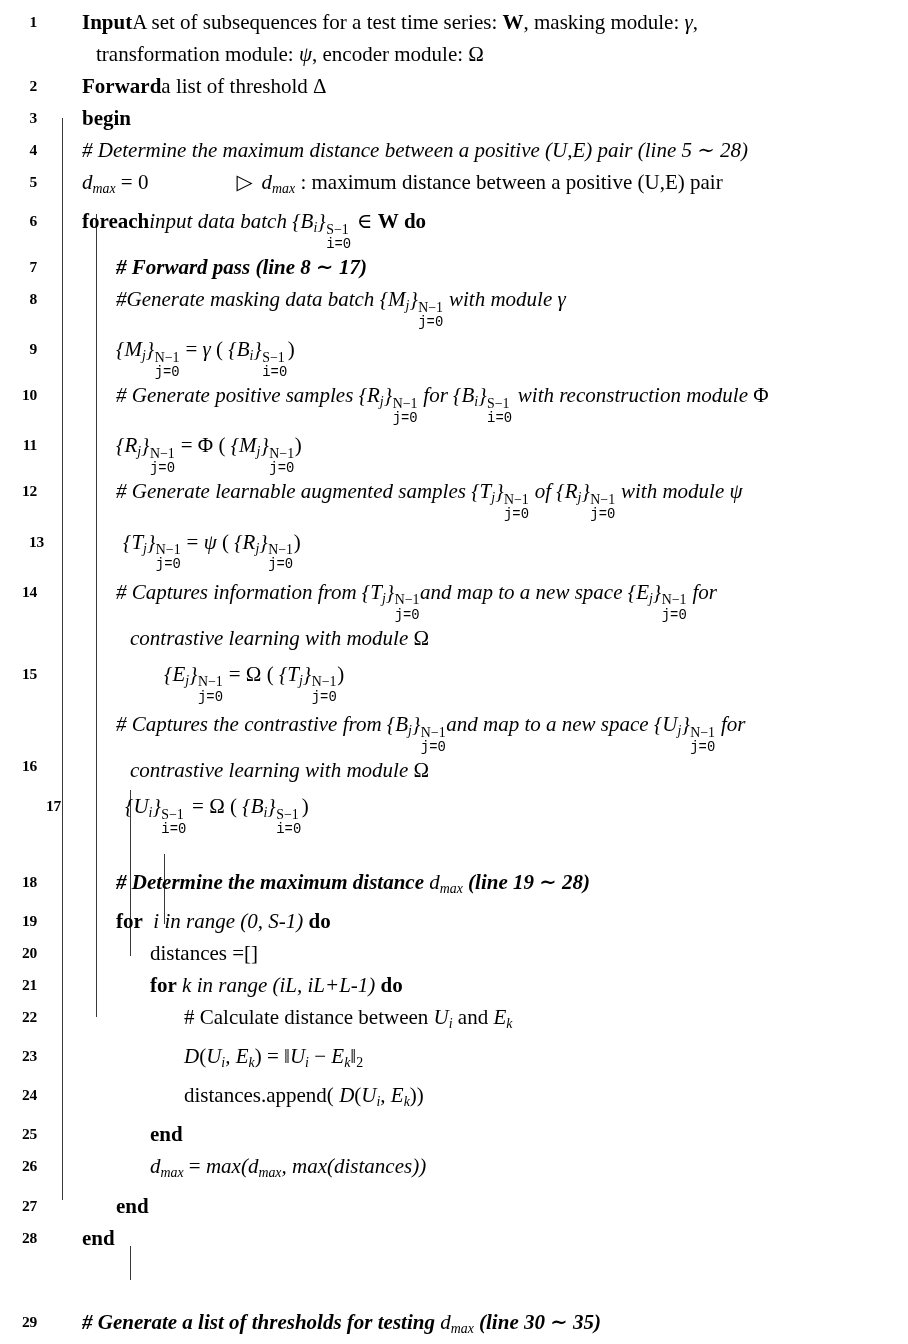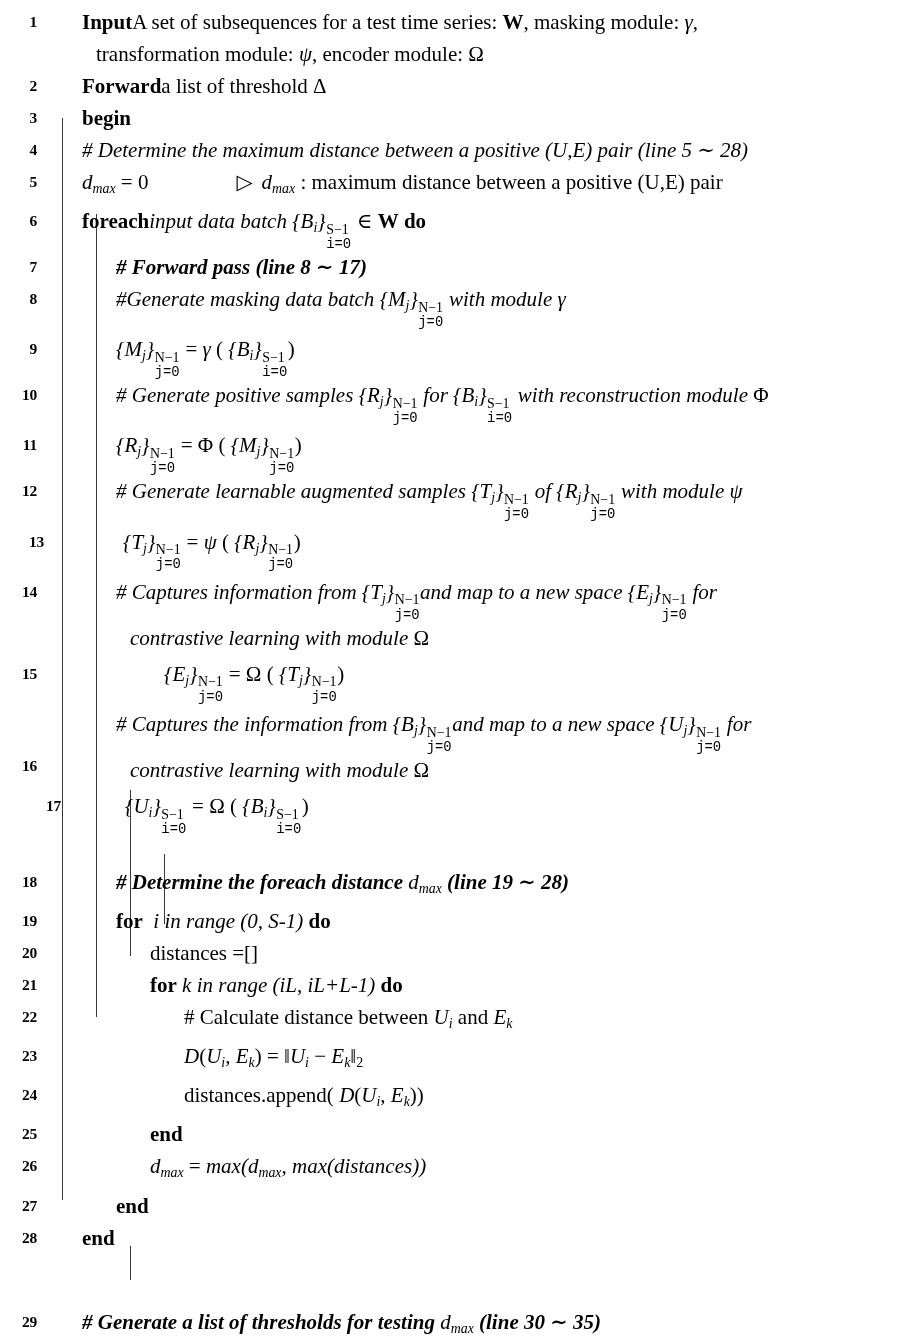--- a/index.html
+++ b/index.html
@@ -265,21 +265,21 @@
           </span></span><span class="mathrm"> = </span><span class="mathrm">Ω</span><span class="mathrm"> ( </span><span class="nowrap"><span class="mathit">{T</span><span class="sub1">j</span><span class="mathit">}</span><span class="stack">
             <span class="sup">N−1</span>
             <span class="sub">j=0</span>
           </span></span><span class="mathrm">)</span>
     </div>
   </div>
 
   <div class="line" style="min-height:72px;align-items:flex-end;">
     <div class="lineno" style="line-height:40px;">16</div>
     <div class="code ind2" style="line-height:40px;">
-      <span class="it"># Captures the information from </span><span class="nowrap"><span class="mathit">{B</span><span class="sub1">j</span><span class="mathit">}</span><span class="stack">
+      <span class="it"># Captures the contrastive from </span><span class="nowrap"><span class="mathit">{B</span><span class="sub1">j</span><span class="mathit">}</span><span class="stack">
             <span class="sup">N−1</span>
             <span class="sub">j=0</span>
           </span></span><span class="it">and map to a new space </span><span class="nowrap"><span class="mathit">{U</span><span class="sub1">j</span><span class="mathit">}</span><span class="stack">
             <span class="sup">N−1</span>
             <span class="sub">j=0</span>
           </span></span><span class="it"> for</span>
       <div class="wrapline" style="line-height:32px;">
         <span class="it">contrastive learning with module </span><span class="mathrm">Ω</span>
       </div>
     </div>
@@ -296,21 +296,21 @@
             <span class="sub">i=0</span>
           </span></span><span class="mathrm">)</span>
     </div>
   </div>
 
   <div class="spacer"></div>
 
   <div class="line">
     <div class="lineno">18</div>
     <div class="code ind2">
-      <span class="bi"># Determine the foreach distance </span><span class="mathit">d</span><span class="sub1">max</span><span class="bi"> (line 19 ∼ 28)</span>
+      <span class="bi"># Determine the maximum distance </span><span class="mathit">d</span><span class="sub1">max</span><span class="bi"> (line 19 ∼ 28)</span>
     </div>
   </div>
 
   <div class="line">
     <div class="lineno">19</div>
     <div class="code ind2">
       <span class="kw">for</span>&nbsp; <span class="it">i in range (0, S-1)</span> <span class="kw">do</span>
     </div>
   </div>
 

